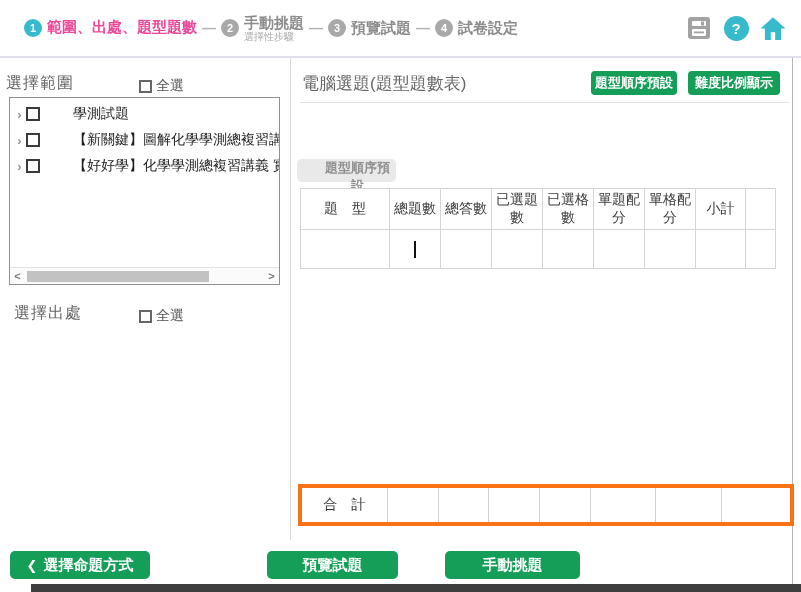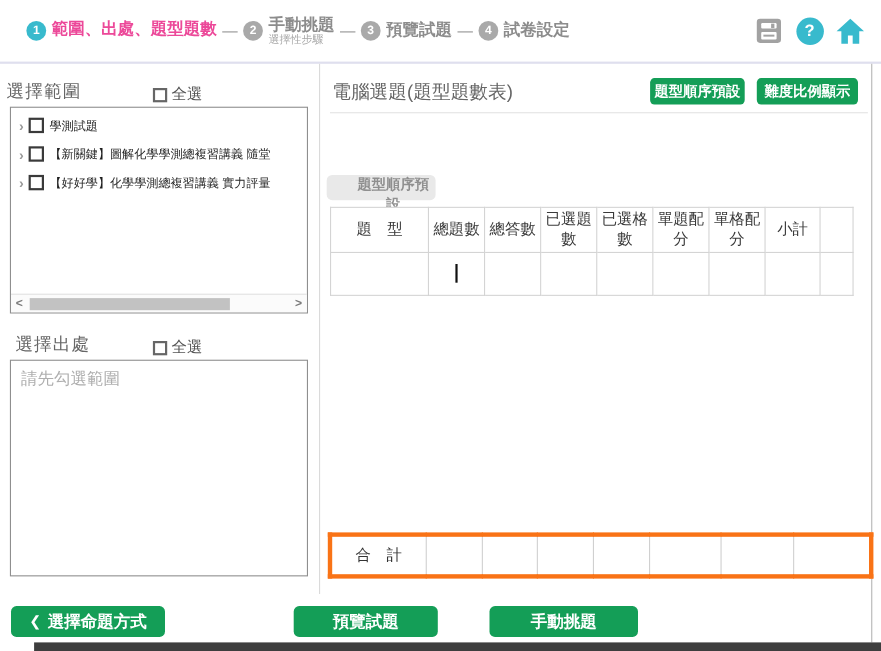--- a/index.html
+++ b/index.html
@@ -35,21 +35,21 @@
   .select-all-label { font-size:14px; color:#555; }
 
   .range-title { left:6px; top:73px; }
   .range-selectall { left:139px; top:77px; }
   .listbox { position:absolute; background:#fff; border:1px solid #8f8f8f; overflow:hidden; }
   .range-box { left:9px; top:97px; width:271px; height:188px; }
   .tree { padding-top:3px; }
   .tree-item { display:flex; align-items:center; height:26px; padding-left:3px; white-space:nowrap; cursor:pointer; }
   .expander { width:13px; color:#999; font-size:13px; font-weight:bold; flex:0 0 13px; text-align:center; }
   .cb-item { width:14px; height:14px; border:2px solid #3a3a3a; background:#fff; margin-right:5px; flex:0 0 14px; }
-  .tree-label { font-size:11px; color:#1f1f1f; overflow:hidden; }
+  .tree-label { font-size:14px; color:#1f1f1f; overflow:hidden;margin-left:28px; }
   .hscroll { position:absolute; left:0; right:0; bottom:0; height:17px; background:#fbfbfb;
     border-top:1px solid #e2e2e2; display:flex; align-items:center; }
   .hs-arrow { width:15px; text-align:center; font-size:11px; font-weight:bold; color:#777; cursor:pointer; }
   .hs-track { flex:1; height:13px; position:relative; }
   .hs-thumb { position:absolute; left:2px; top:1px; width:76%; height:11px; background:#c2c2c2; cursor:grab; }
 
   .source-title { left:14px; top:303px; }
   .source-selectall { left:139px; top:307px; }
   .source-box { left:9px; top:327px; width:271px; height:197px; }
   .placeholder { padding:7px 9px; font-size:15px; color:#aeaeae; }
@@ -182,23 +182,20 @@
       <span class="hs-arrow">&gt;</span>
     </div>
   </div>
 
   <div class="panel-title source-title">選擇出處</div>
   <div class="select-all source-selectall">
     <div class="cb-small"></div>
     <span class="select-all-label">全選</span>
   </div>
 
-  <div class="listbox source-box">
-    <div class="placeholder">請先勾選範圍</div>
-  </div>
 
   <div class="vdivider"></div>
   <div class="right-border"></div>
 
   <div class="rp-title">電腦選題(題型題數表)</div>
   <button class="gbtn btn-chapter">題型順序預設</button>
   <button class="gbtn btn-difficulty">難度比例顯示</button>
   <div class="rp-divider"></div>
 
   <button class="btn-order">題型順序預設</button>

